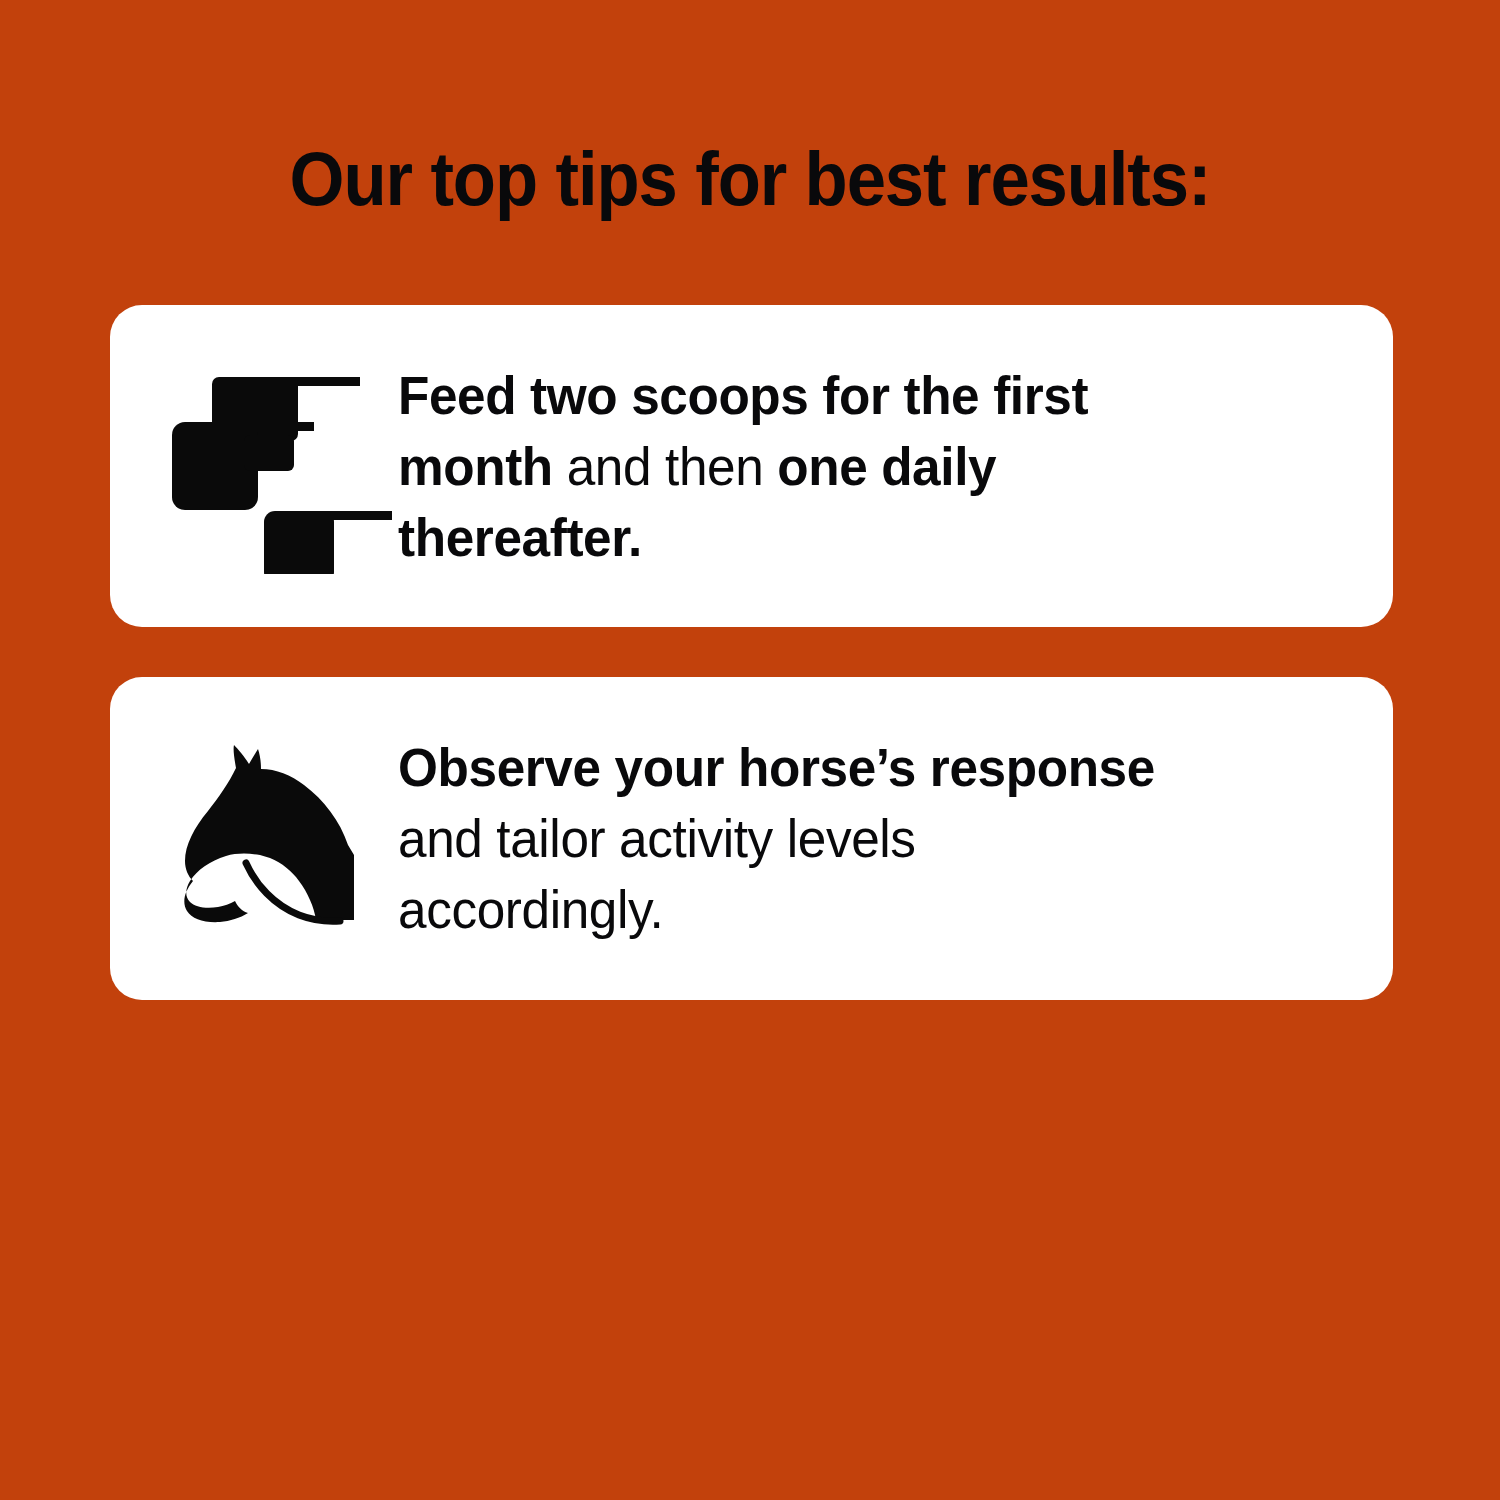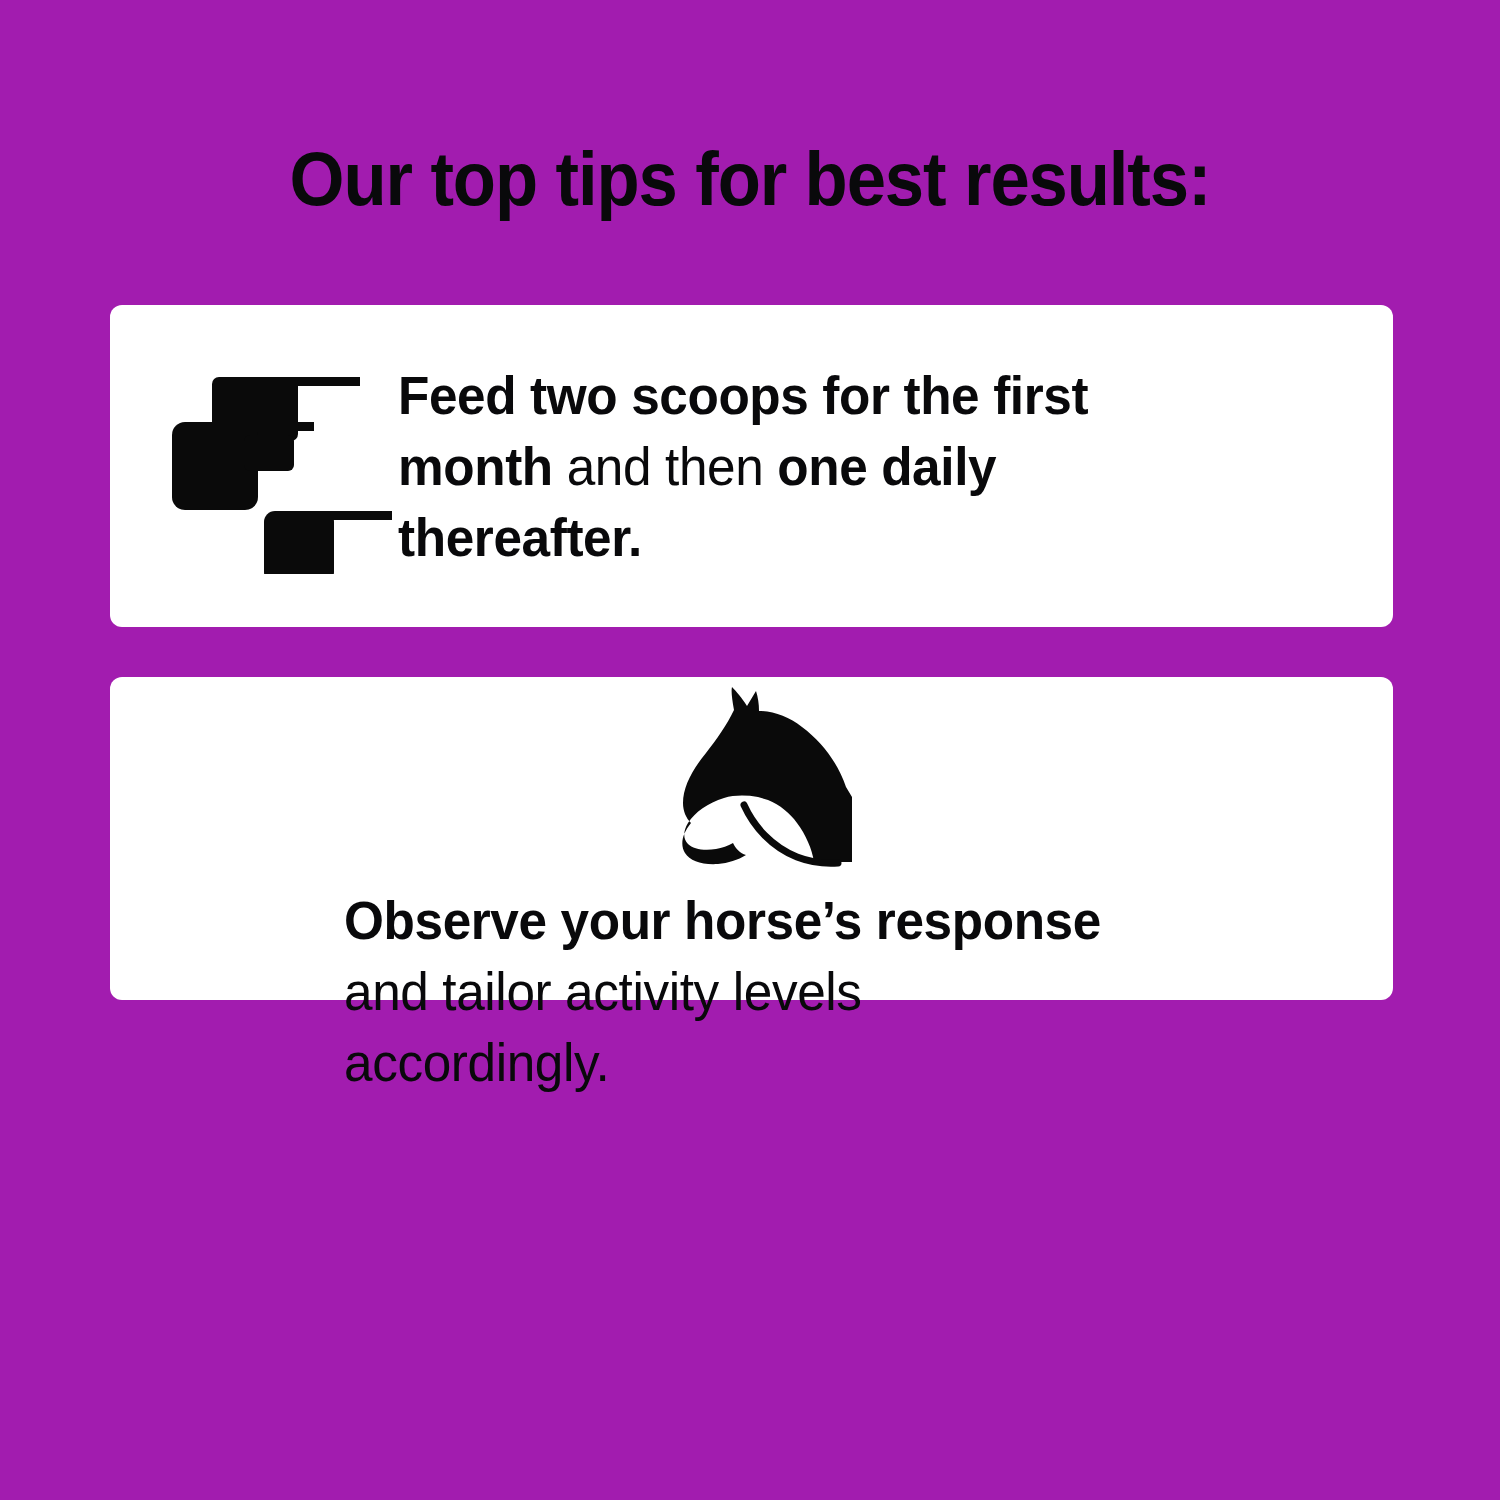--- a/index.html
+++ b/index.html
@@ -10,21 +10,21 @@
     width: 1500px;
     height: 1500px;
     background: #dcc6f0;
     font-family: "Liberation Sans", sans-serif;
     overflow: hidden;
   }
   .page {
     position: relative;
     width: 1500px;
     height: 1500px;
-    background: #a21caf;
+    background: #c2410c;
     box-sizing: border-box;
   }
 
   
   .page-title {
     position: absolute;
     left: 0;
     top: 82px;
     width: 1500px;
     text-align: center;
@@ -42,30 +42,30 @@
   
   .cards {
     position: absolute;
     left: 110px;
     top: 305px;
     width: 1283px;
   }
   .card {
     position: relative;
     background: #ffffff;
-    border-radius: 12px;
+    border-radius: 32px;
     box-sizing: border-box;
     display: flex;
     align-items: center;
     padding: 0 0 0 54px;
     margin-bottom: 50px;
   }
   .card-1 { height: 322px; }
   .card-2 { height: 326px; }
-  .card-3 { height: 323px; margin-bottom: 9px; flex-direction: column; }
+  .card-3 { height: 323px; margin-bottom: 9px; }
 
   .card-icon {
     flex: 0 0 auto;
     width: 234px;
     display: flex;
     align-items: center;
     justify-content: flex-start;
   }
   .card-icon svg { display: block; }
 

